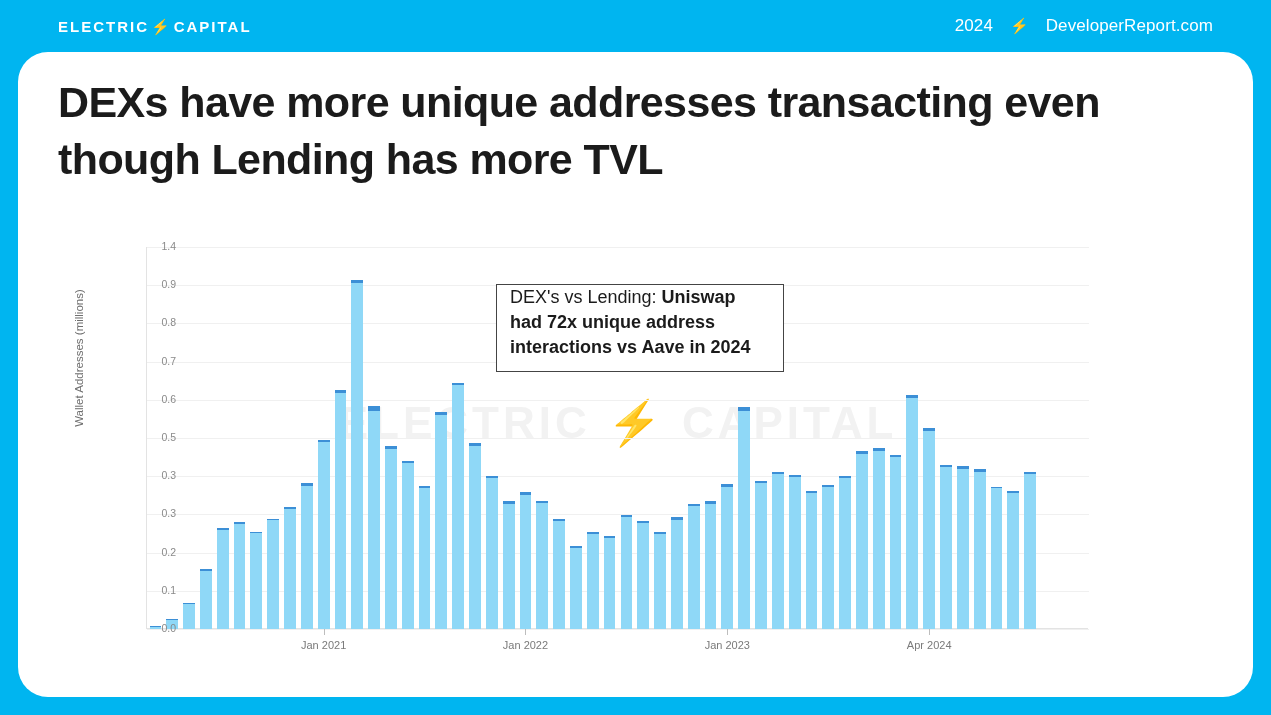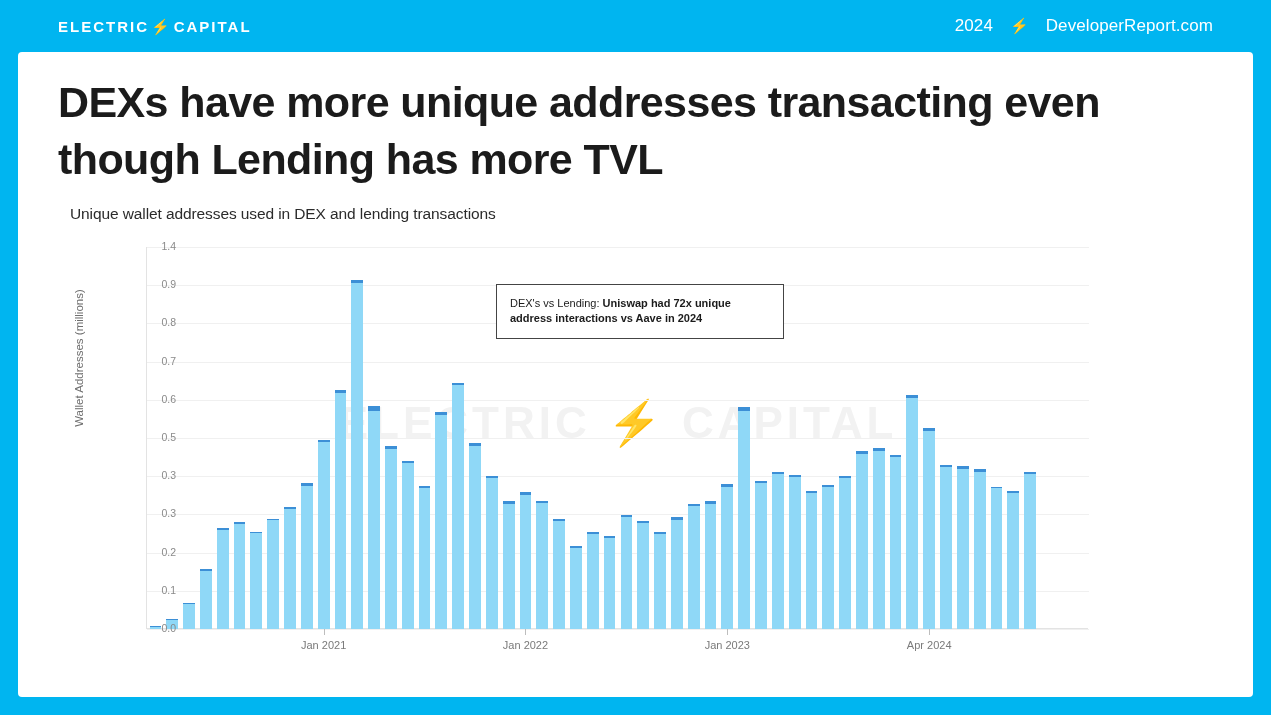--- a/index.html
+++ b/index.html
@@ -24,21 +24,21 @@
   .brand .bolt { font-size:15px; margin:0 1px; line-height:1; }
   .siteurl {
     color:#ffffff; font-size:17px; font-weight:400;
     display:flex; align-items:center; gap:17px; letter-spacing:0.1px;
   }
   .siteurl .bolt { font-size:15px; }
 
   
   .card {
     position:absolute; left:18px; top:52px; width:1235px; height:645px;
-    background:#ffffff; border-radius:4px; overflow:hidden;
+    background:#ffffff; border-radius:30px; overflow:hidden;
   }
 
   .title {
     position:absolute; left:40px; top:22px; width:1120px;
     font-size:43px; line-height:1.32; font-weight:bold;
     color:#1B1B1B; letter-spacing:-0.6px;
   }
   .subtitle {
     position:absolute; left:52px; top:153px;
     font-size:15.5px; color:#2B2B2B; letter-spacing:-0.1px;
@@ -87,21 +87,21 @@
     position:absolute; bottom:0; display:flex; flex-direction:column;
     justify-content:flex-end;
   }
   .seg-dex { background:#8FD8F7; width:100%; }
   .seg-lending { background:#3C8FD6; width:100%; }
 
   
   .annot {
     position:absolute; left:478px; top:232px; width:288px;
     border:1.4px solid #444; background:#ffffff;
-    padding:11px 12px 12px 13px; font-size:11px; line-height:1.38;
+    padding:0 12px 12px 13px; font-size:18px; line-height:1.38;
     color:#1B1B1B;
   }
   .annot b { font-weight:bold; }
 
   
   .legend { position:absolute; left:1088px; top:202px; }
   .legrow { display:flex; align-items:center; gap:9px; margin-bottom:19px; }
   .dot { width:14px; height:14px; border-radius:50%; display:block; }
   .legtext { font-size:13px; color:#2B2B2B; }
 
@@ -124,21 +124,20 @@
     <div class="siteurl">
       <span>2024</span>
       <span class="bolt">⚡</span>
       <span>DeveloperReport.com</span>
     </div>
   </div>
 
   <div class="card">
 
     <h1 class="title">DEXs have more unique addresses transacting even though Lending has more TVL</h1>
-    <div class="subtitle">Unique wallet addresses used in DEX and lending transactions</div>
 
     <div class="chartwrap">
 
       <div class="ylabel">Wallet Addresses (millions)</div>
 
       <div class="plot" id="plot">
         <div class="watermark">
           <span>ELECTRIC</span><span> ⚡ </span><span>CAPITAL</span>
         </div>
         <div id="gridlines">

